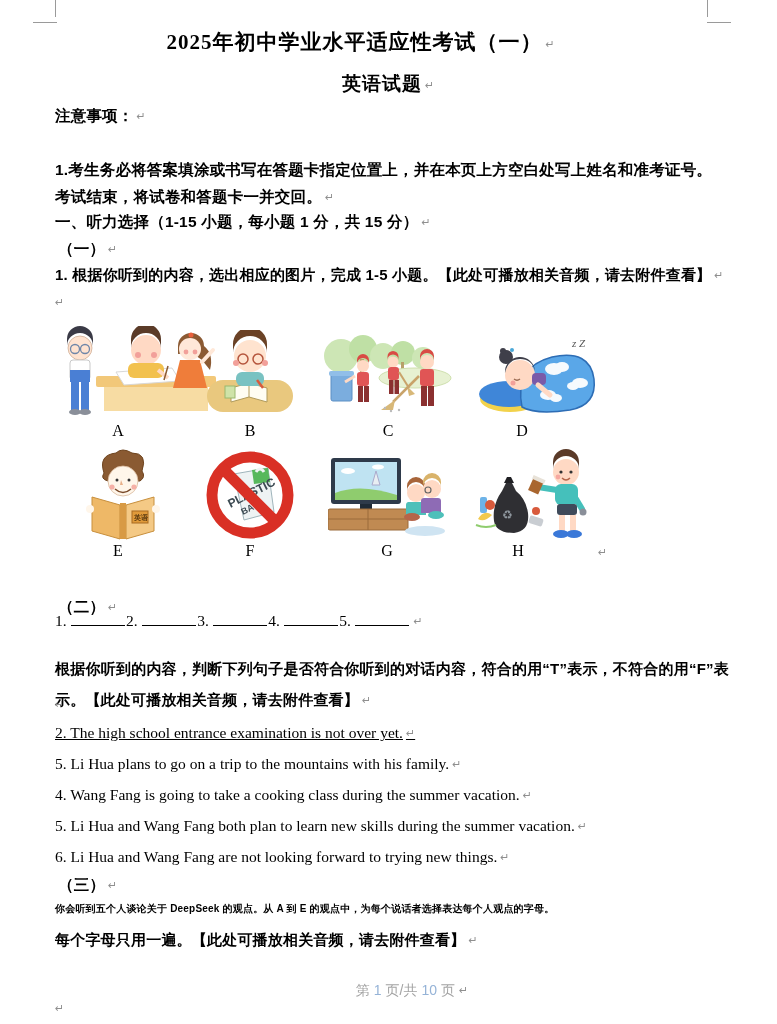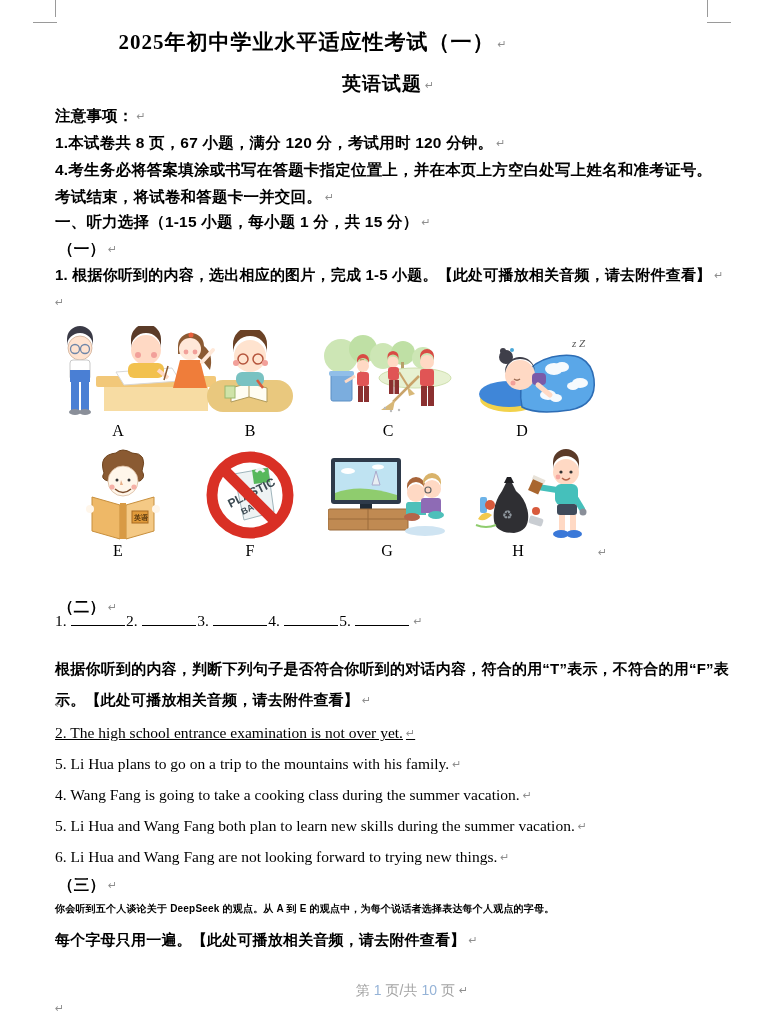--- a/index.html
+++ b/index.html
@@ -3,21 +3,21 @@
 <meta charset="utf-8">
 <style>
   html,body{margin:0;padding:0;background:#fff;}
   #page{position:relative;width:777px;height:1024px;background:#ffffff;overflow:hidden;
         font-family:"Liberation Sans",sans-serif;color:#000;}
   .abs{position:absolute;}
   
   .mark{position:absolute;background:#9a9a9a;}
   
   .title{left:0;top:28px;width:626px;text-align:center;font-family:"Liberation Serif",serif;
-         font-weight:bold;font-size:21px;letter-spacing:1px;}
+         font-weight:bold;font-size:21px;letter-spacing:1px;padding-left:48px;}
   .subtitle{left:0;top:71px;width:777px;text-align:center;font-family:"Liberation Serif",serif;
             font-weight:bold;font-size:19px;letter-spacing:1px;}
   
   .zh{font-size:15.5px;font-weight:600;letter-spacing:0.2px;}
   .zhb{font-size:15.5px;font-weight:700;letter-spacing:0.2px;}
   .line{left:55px;width:672px;white-space:nowrap;}
   .wrapblock{left:55px;width:674px;white-space:normal;line-height:30.5px;text-align:justify;}
   .audio{font-weight:700;}
   .en{font-family:"Liberation Serif",serif;font-size:15.5px;font-weight:400;letter-spacing:0;}
   .pilcrow{color:#8f8f8f;font-size:11px;font-weight:400;margin-left:3px;vertical-align:1px;
@@ -48,25 +48,22 @@
   <div class="abs title">
     <span>2025年初中学业水平适应性考试（一）</span><span class="pilcrow">↵</span>
   </div>
   <div class="abs line zhb" style="top:106px;">
     <span>注意事项：</span><span class="pilcrow">↵</span>
   </div>
 
   <div class="abs subtitle">
     <span>英语试题</span><span class="pilcrow">↵</span>
   </div>
-  <div class="abs line zhb" style="top:133px;">
-    <span>1.本试卷共 8 页，67 小题，满分 120 分，考试用时 120 分钟。</span><span class="pilcrow">↵</span>
-  </div>
   <div class="abs zhb" style="left:55px;top:160px;width:674px;text-align:justify;white-space:normal;">
-    <span>4.考生务必将答案填涂或书写在答题卡指定位置上，并在本页上方空白处写上姓名和准考证号。</span>
+    <span>1.考生务必将答案填涂或书写在答题卡指定位置上，并在本页上方空白处写上姓名和准考证号。</span>
   </div>
   <div class="abs line zhb" style="top:187px;">
     <span>考试结束，将试卷和答题卡一并交回。</span><span class="pilcrow">↵</span>
   </div>
 
   <div class="abs line zhb" style="top:212px;">
     <span>一、听力选择（1-15 小题，每小题 1 分，共 15 分）</span><span class="pilcrow">↵</span>
   </div>
 
   <div class="abs line zhb" style="top:239px;left:58px;">

